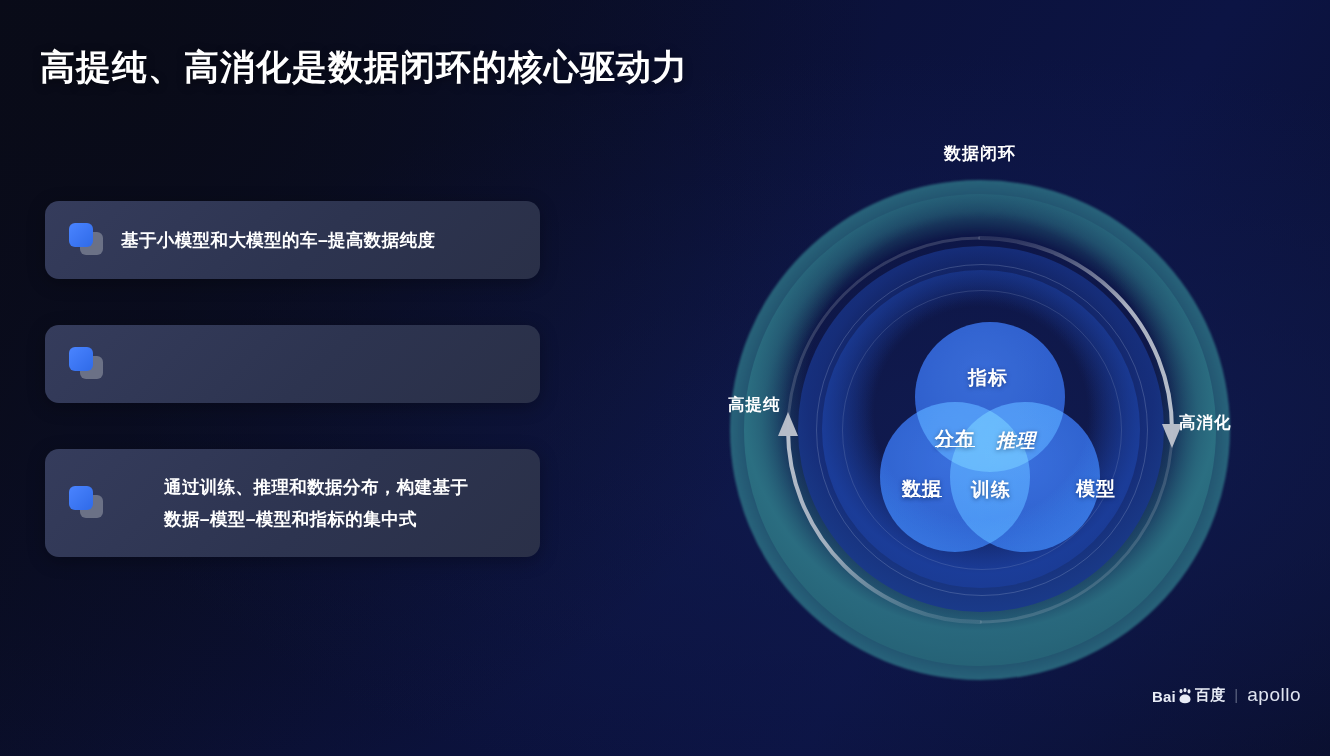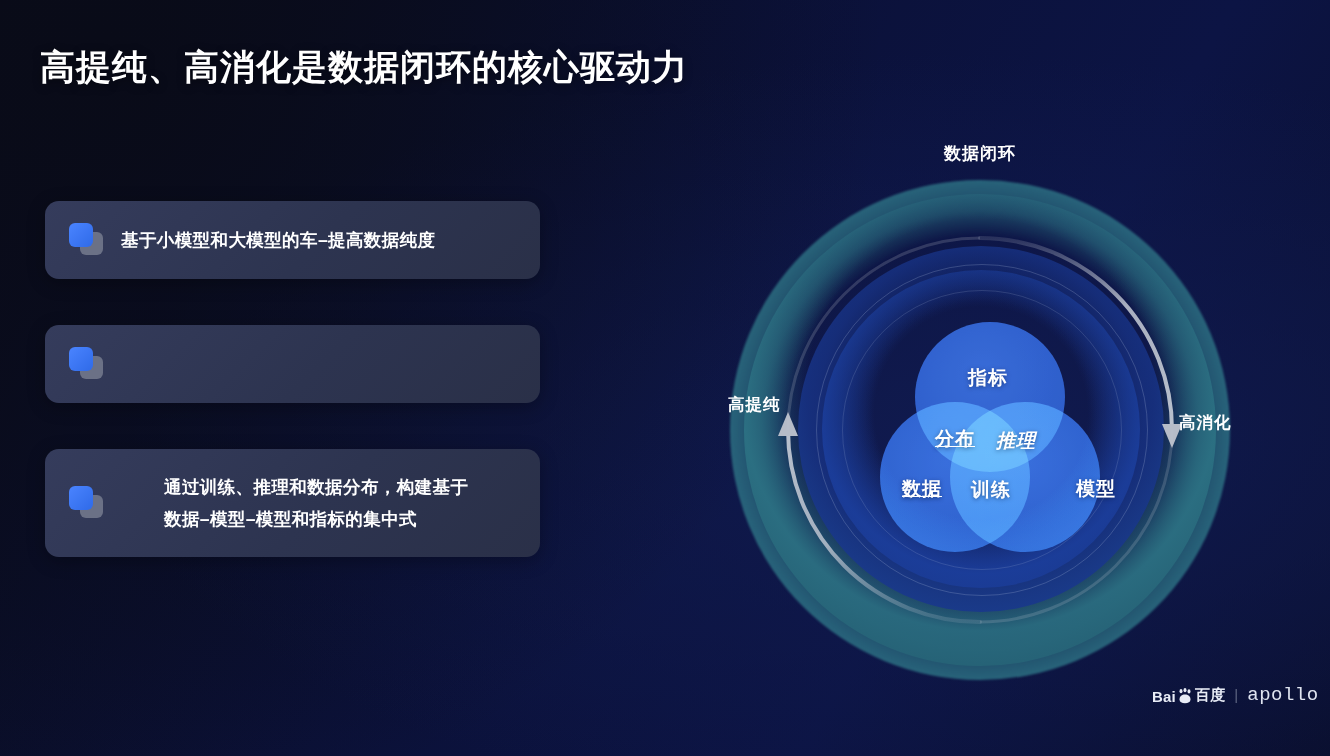--- a/index.html
+++ b/index.html
@@ -253,21 +253,21 @@
     color: #5d6480;
     margin: 0 9px;
     font-size: 15px;
     line-height: 1;
     padding-bottom: 2px;
   }
   .logo-apollo {
     color: #dfe4f0;
     font-size: 19px;
     letter-spacing: .5px;
-    font-family: Liberation Mono, monospace;
+    font-family: Liberation Sans, sans-serif;
   }
 </style>
 </head>
 <body>
 
 <div id="slide">
 
   <div class="title">高提纯、高消化是数据闭环的核心驱动力</div>
 
   <div class="cards">

